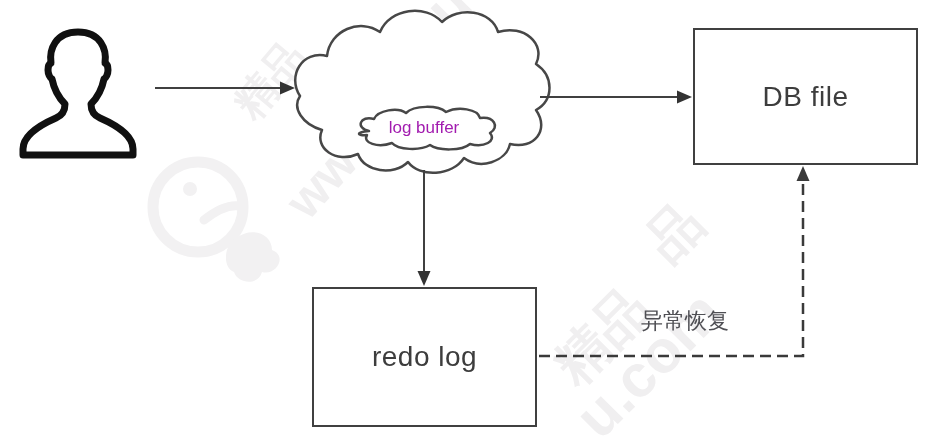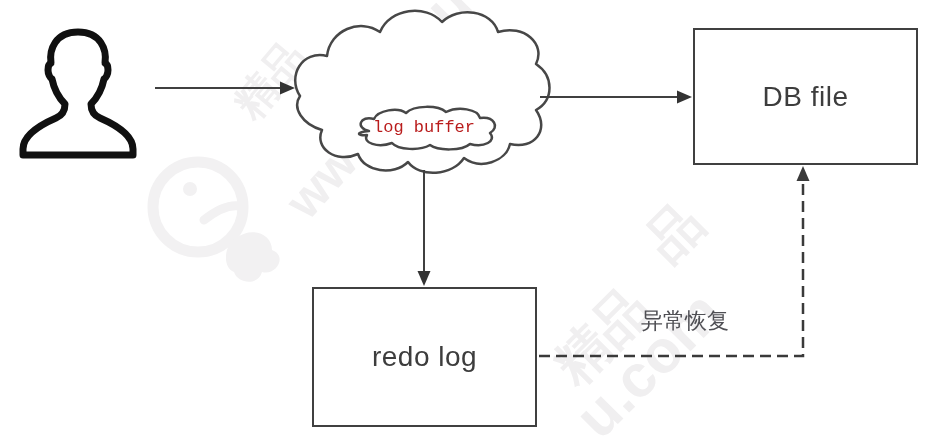--- a/index.html
+++ b/index.html
@@ -51,23 +51,22 @@
     font-size: 27px;
     line-height: 34px;
     color: #3d3d3d;
     z-index: 3;
   }
   .log-buffer-label {
     position: absolute;
     left: 354px; top: 118px; width: 140px;
     text-align: center;
     font-size: 17px;
-    color: #b91c1c;
+    color: #a21caf;
     z-index: 3;
-    font-family: Liberation Mono, monospace;
   }
   .recovery-label {
     position: absolute;
     left: 620px; top: 306px; width: 130px;
     text-align: center;
     font-size: 22px;
     color: #4f4f54;
     z-index: 3;
   }
 </style>

